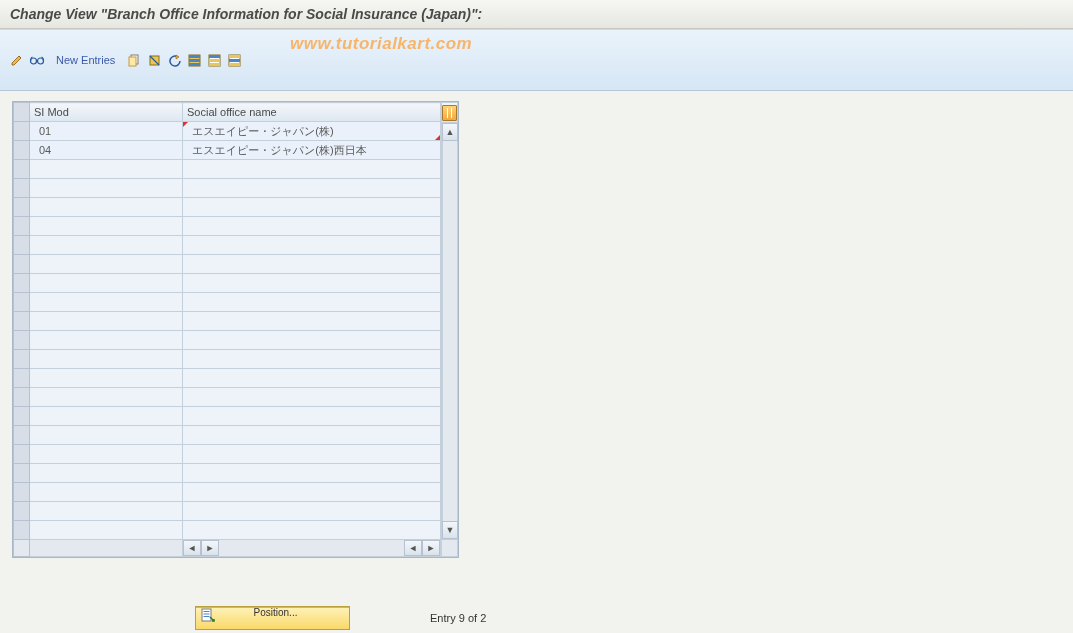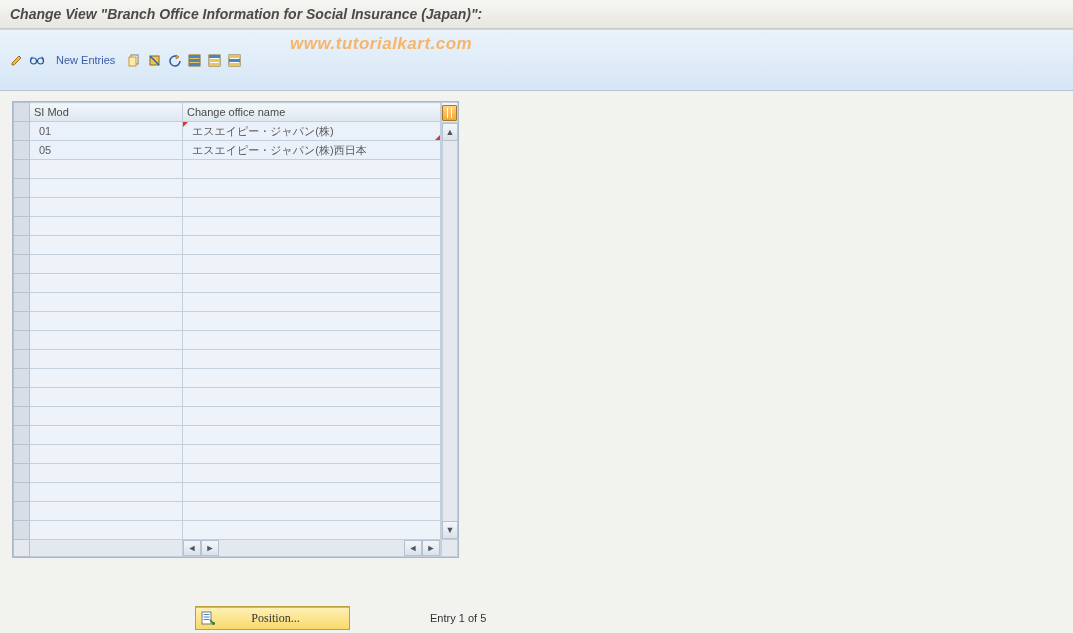--- a/index.html
+++ b/index.html
@@ -136,24 +136,23 @@
   
   .footer-row{
     margin-top:48px;
     display:flex;align-items:center;
   }
   .pos-btn{
     margin-left:183px;
     width:153px;height:22px;
     background:linear-gradient(#fff2b8,#f9d96a);
     border:1px solid #b9a23e;
-    display:flex;align-items:center;
-    font-size:12px;color:#333;cursor:pointer;
+    display:flex;align-items:flex-start;
+    font-size:10px;color:#333;cursor:pointer;
     box-shadow:0 1px 0 #cbb964 inset;
-    font-family:Liberation Serif, serif;
   }
   .pos-btn .picn{
     width:16px;height:16px;margin:0 4px;
     display:flex;align-items:center;justify-content:center;
   }
   .pos-btn .plabel{
     flex:1;text-align:center;padding-right:18px;
   }
   .entry-text{
     margin-left:80px;font-size:11px;color:#333;
@@ -231,32 +230,32 @@
         <table id="grid">
           <colgroup>
             <col class="col-sel">
               <col class="col1">
               <col class="col2">
           </colgroup>
           <thead>
             <tr>
               <th class="sel"></th>
               <th>SI Mod</th>
-              <th>Change office name</th>
+              <th>Social office name</th>
             </tr>
           </thead>
           <tbody id="grid-body">
               <tr>
                 <td class="sel"></td>
                 <td class="cell filled">01</td>
                 <td class="cell filled req-mark">エスエイピー・ジャパン(株)</td>
               </tr>
               <tr>
                 <td class="sel"></td>
-                <td class="cell filled">05</td>
+                <td class="cell filled">04</td>
                 <td class="cell filled">エスエイピー・ジャパン(株)西日本</td>
               </tr>
               <tr>
                 <td class="sel"></td>
                 <td class="cell"></td>
                 <td class="cell"></td>
               </tr>
               <tr>
                 <td class="sel"></td>
                 <td class="cell"></td>
@@ -393,15 +392,15 @@
             <rect x="1" y="1" width="9" height="12" fill="#fff" stroke="#7a7a7a"></rect>
             <rect x="2.5" y="3" width="6" height="1" fill="#4a86c5"></rect>
             <rect x="2.5" y="5.5" width="6" height="1" fill="#4a86c5"></rect>
             <rect x="2.5" y="8" width="6" height="1" fill="#4a86c5"></rect>
             <path d="M9 9 L13 13" stroke="#2a7a2a" stroke-width="1.5"></path>
             <path d="M11 13 L13 13 L13 11" fill="none" stroke="#2a7a2a" stroke-width="1.5"></path>
           </svg>
       </span>
       <span class="plabel">Position...</span>
     </div>
-    <span class="entry-text">Entry 1 of 5</span>
+    <span class="entry-text">Entry 9 of 2</span>
   </div>
 </div>
 
 </body></html>

